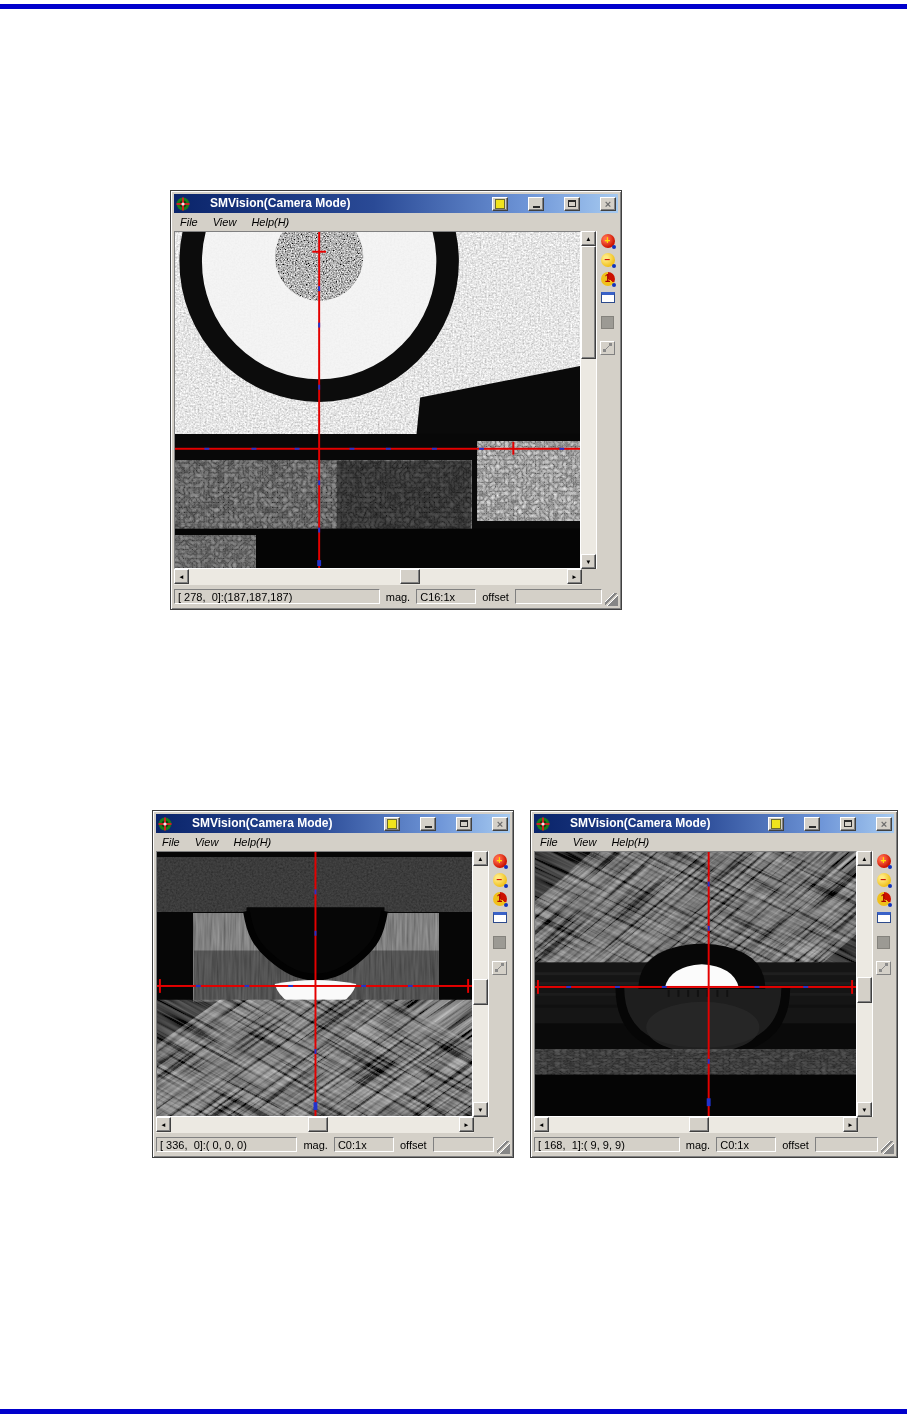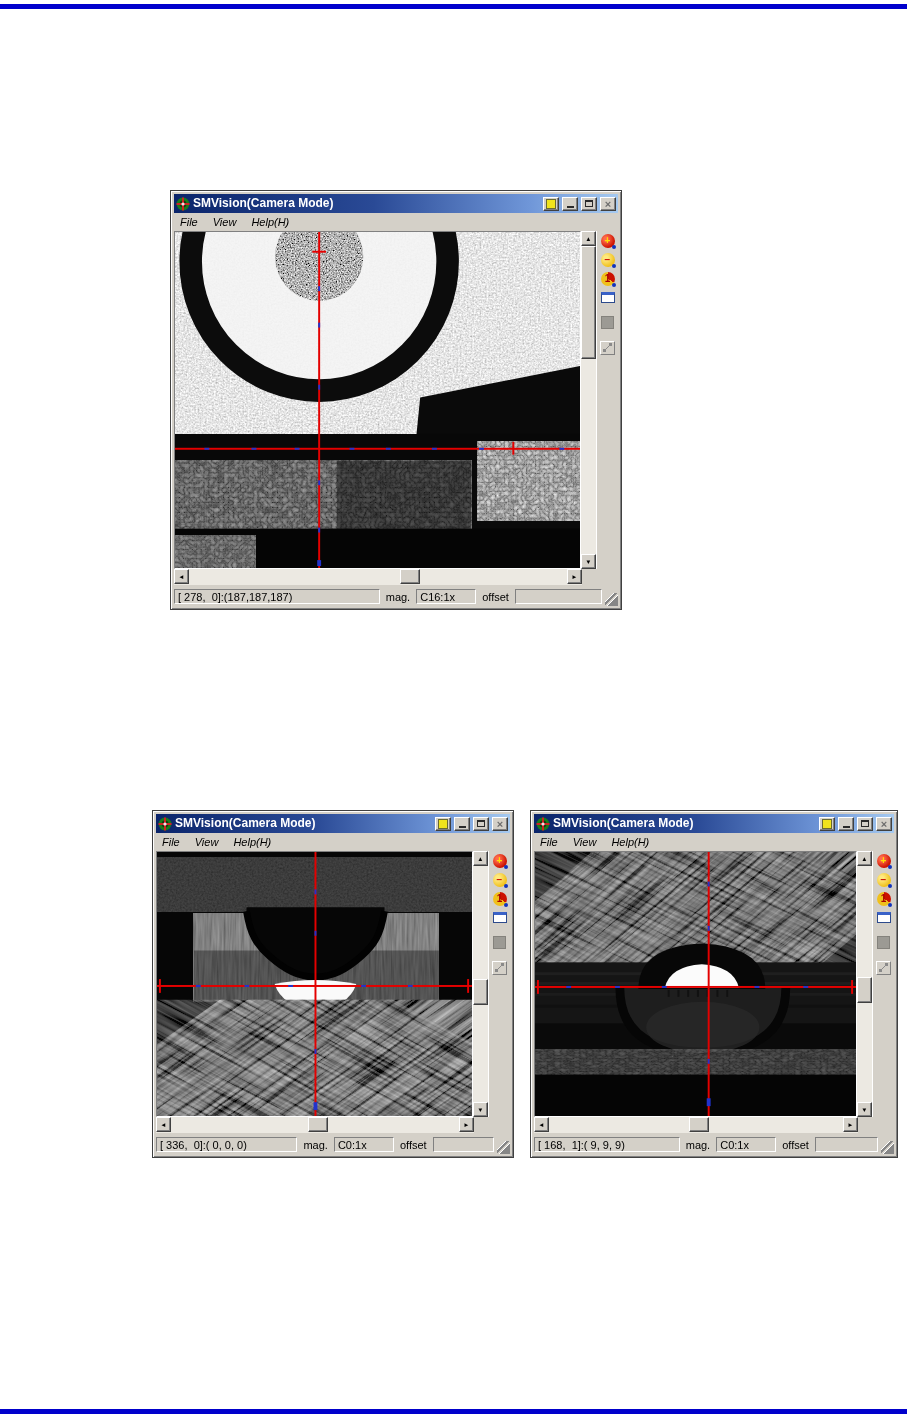--- a/index.html
+++ b/index.html
@@ -13,21 +13,21 @@
 
   
   .win{
     position:absolute;background:#d4d0c8;
     border:1px solid #404040;
     box-shadow:inset 1px 1px 0 #ffffff, inset -1px -1px 0 #808080;
     padding:3px;box-sizing:border-box;
     display:flex;flex-direction:column;
   }
   .titlebar{
-    height:19px;flex:0 0 19px;display:flex;align-items:center;gap:3px;
+    height:19px;flex:0 0 19px;display:flex;align-items:center;gap:20px;
     background:linear-gradient(90deg,#0a246a 0%,#2a4a96 45%,#6f96d8 80%,#a6caf0 100%);
     padding:0 2px;
   }
   .app-icon{width:14px;height:14px;flex:0 0 14px;}
   .title-text{
     flex:1;color:#ffffff;font-size:12px;font-weight:bold;
     white-space:nowrap;overflow:hidden;line-height:19px;
   }
   .tb-btn{
     width:16px;height:14px;flex:0 0 16px;background:#d4d0c8;

